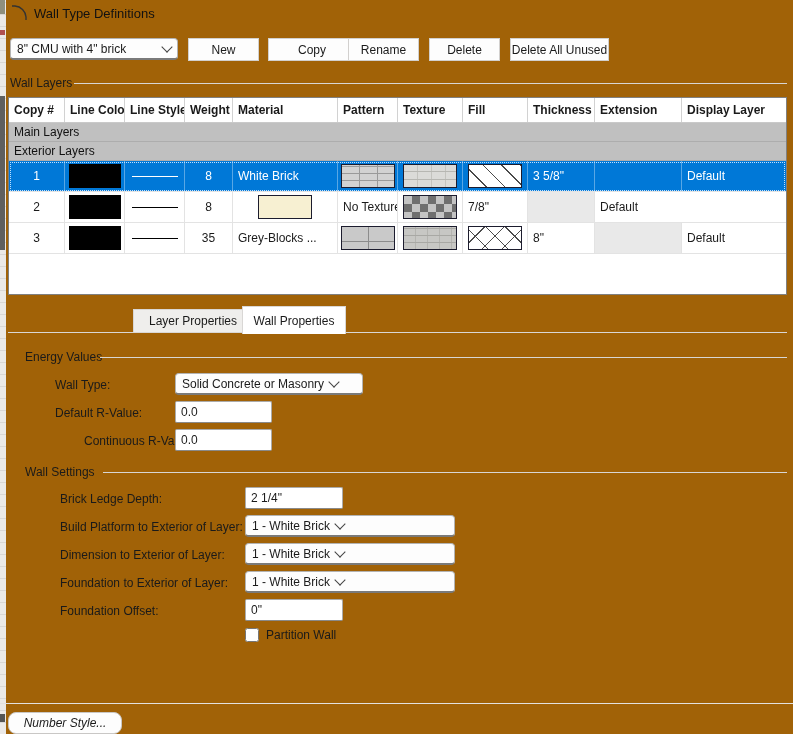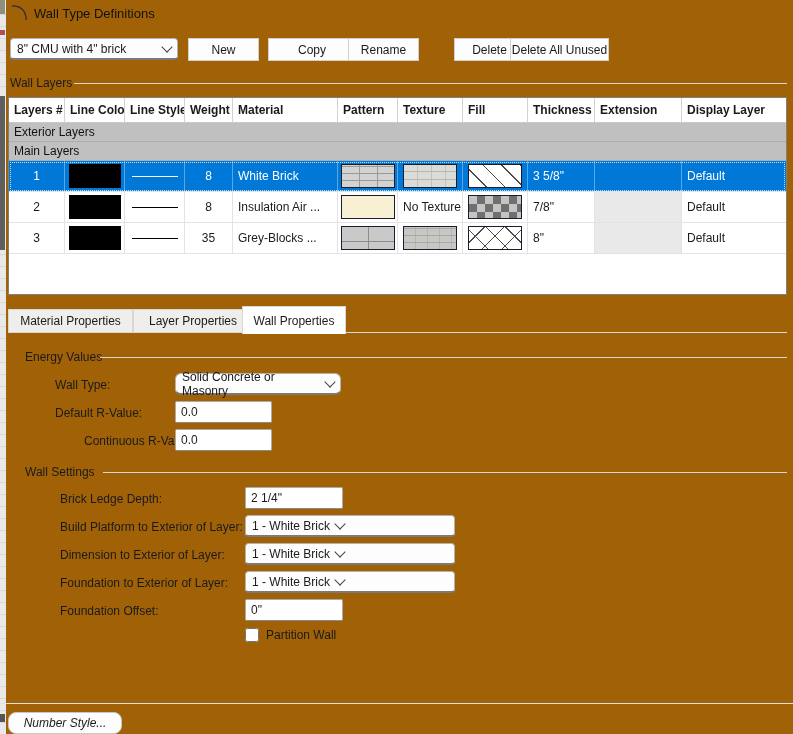--- a/index.html
+++ b/index.html
@@ -22,21 +22,21 @@
 
   
   .combo,.tinput{box-sizing:border-box;background:#fdfdfd;border:1px solid #b3b3b3;border-bottom:2px solid #7a7a7a;border-radius:4px;display:flex;align-items:center;padding:0 6px;height:22px;}
   .combo .val{flex:1;white-space:nowrap;overflow:hidden;}
   .chev{width:7px;height:7px;border-right:1.4px solid #444;border-bottom:1.4px solid #444;transform:rotate(45deg);margin-left:6px;margin-top:-4px;flex:0 0 auto;}
   .btn{position:absolute;top:38px;height:23px;box-sizing:border-box;background:#fdfdfd;border:1px solid #d2d0ce;border-radius:0;display:flex;align-items:center;justify-content:center;font-size:12px;cursor:default;}
   #combo-walltype{position:absolute;left:10px;top:38px;width:168px;}
   #btn-new{left:188px;width:71px;}
   #btn-copy{left:268px;width:88px;}
   #btn-rename{left:348px;width:71px;}
-  #btn-delete{left:454px;width:71px;}
+  #btn-delete{left:429px;width:71px;}
   #btn-delall{left:510px;width:99px;}
 
   
   .group-label{position:absolute;background:transparent;padding-right:6px;font-size:12px;color:#1a1a1a;}
   .group-line{position:absolute;height:1px;background:#d8d6d4;}
 
   
   .table{position:absolute;left:8px;top:97px;width:779px;height:198px;background:#fff;border:1px solid #808080;box-sizing:border-box;}
   .grid{display:grid;grid-template-columns:56px 60px 60px 48px 105px 60px 65px 65px 67px 87px 1fr;}
   .thead{height:24px;background:#fff;border-bottom:1px solid #c9c9c9;}
@@ -105,35 +105,35 @@
   <div class="btn" id="btn-copy">Copy</div>
   <div class="btn" id="btn-rename">Rename</div>
   <div class="btn" id="btn-delete">Delete</div>
   <div class="btn" id="btn-delall">Delete All Unused</div>
 
   <span class="group-label" style="left:10px;top:76px;">Wall Layers</span>
   <div class="group-line" style="left:74px;top:83px;width:713px;"></div>
 
   <div class="table">
     <div class="grid thead">
-      <div class="hcell">Layers #</div>
+      <div class="hcell">Copy #</div>
       <div class="hcell">Line Color</div>
       <div class="hcell">Line Style</div>
       <div class="hcell">Weight</div>
       <div class="hcell">Material</div>
       <div class="hcell">Pattern</div>
       <div class="hcell">Texture</div>
       <div class="hcell">Fill</div>
       <div class="hcell">Thickness</div>
       <div class="hcell">Extension</div>
       <div class="hcell" style="border-right:none;">Display Layer</div>
     </div>
 
+    <div class="section-row">Main Layers</div>
     <div class="section-row">Exterior Layers</div>
-    <div class="section-row">Main Layers</div>
 
     <div class="grid trow selected">
       <div class="cell center">1</div>
       <div class="cell center">
           <div class="swatch-black"></div>
         </div>
       <div class="cell center">
           <div class="line-sample"></div>
         </div>
       <div class="cell center">8</div>
@@ -154,21 +154,20 @@
 
     <div class="grid trow">
       <div class="cell center">2</div>
       <div class="cell center">
           <div class="swatch-black"></div>
         </div>
       <div class="cell center">
           <div class="line-sample"></div>
         </div>
       <div class="cell center">8</div>
-      <div class="cell">Insulation  Air ...</div>
       <div class="cell center">
           <div class="psw pat-cream"></div>
         </div>
       <div class="cell">No Texture</div>
       <div class="cell center">
           <div class="psw fill-checker"></div>
         </div>
       <div class="cell">7/8"</div>
       <div class="cell ext-off"></div>
       <div class="cell" style="border-right:none;">Default</div>
@@ -193,30 +192,29 @@
       <div class="cell center">
           <div class="psw fill-cross"></div>
         </div>
       <div class="cell">8"</div>
       <div class="cell ext-off"></div>
       <div class="cell" style="border-right:none;">Default</div>
     </div>
 
   </div>
 
-  <div class="tab" id="tab-material">Material Properties</div>
   <div class="tab" id="tab-layer">Layer Properties</div>
   <div class="tab" id="tab-wall">Wall Properties</div>
   <div class="tabs-baseline"></div>
 
   <span class="group-label" style="left:25px;top:350px;">Energy Values</span>
   <div class="group-line" style="left:100px;top:357px;width:687px;"></div>
 
   <span class="flabel" style="left:55px;top:378px;">Wall Type:</span>
-  <div class="fcombo" style="left:175px;top:373px;width:166px;border-radius:6px;">
+  <div class="fcombo" style="left:175px;top:373px;width:188px;">
     <span class="val">Solid Concrete or Masonry</span>
     <span class="chev"></span>
   </div>
 
   <span class="flabel" style="left:55px;top:406px;">Default R-Value:</span>
   <input class="finput" style="left: 175px; top: 401px; width: 97px;" value="0.0">
 
   <span class="flabel" style="left:55px;top:434px;margin-left:29px;">Continuous R-Value:</span>
   <input class="finput" style="left: 175px; top: 429px; width: 97px;" value="0.0">
 

